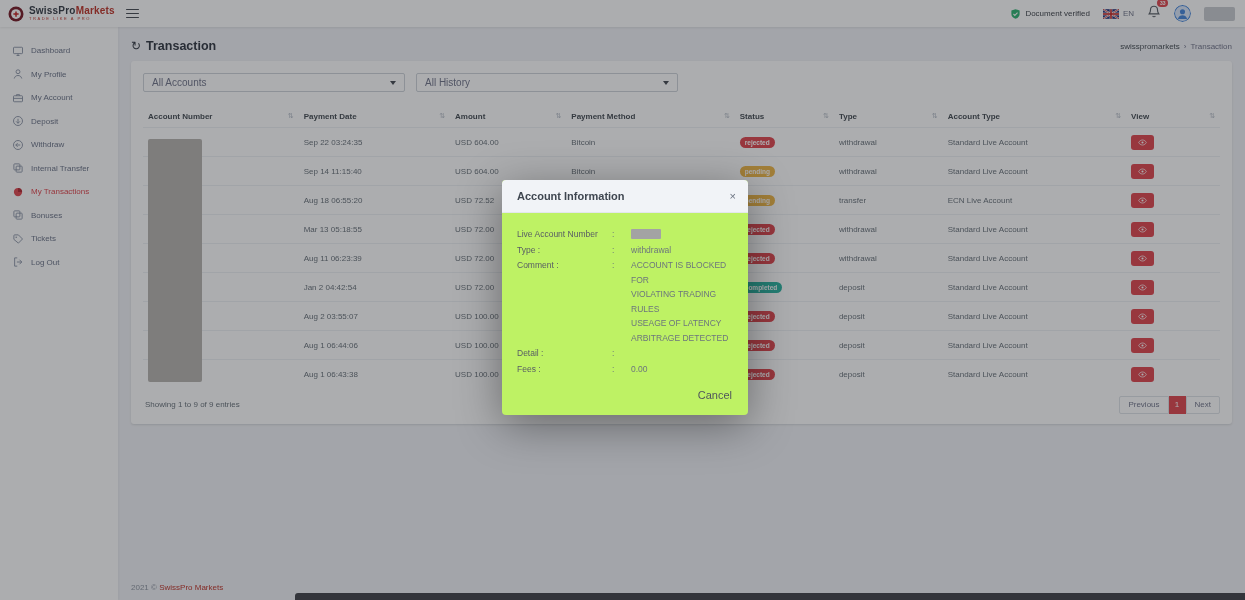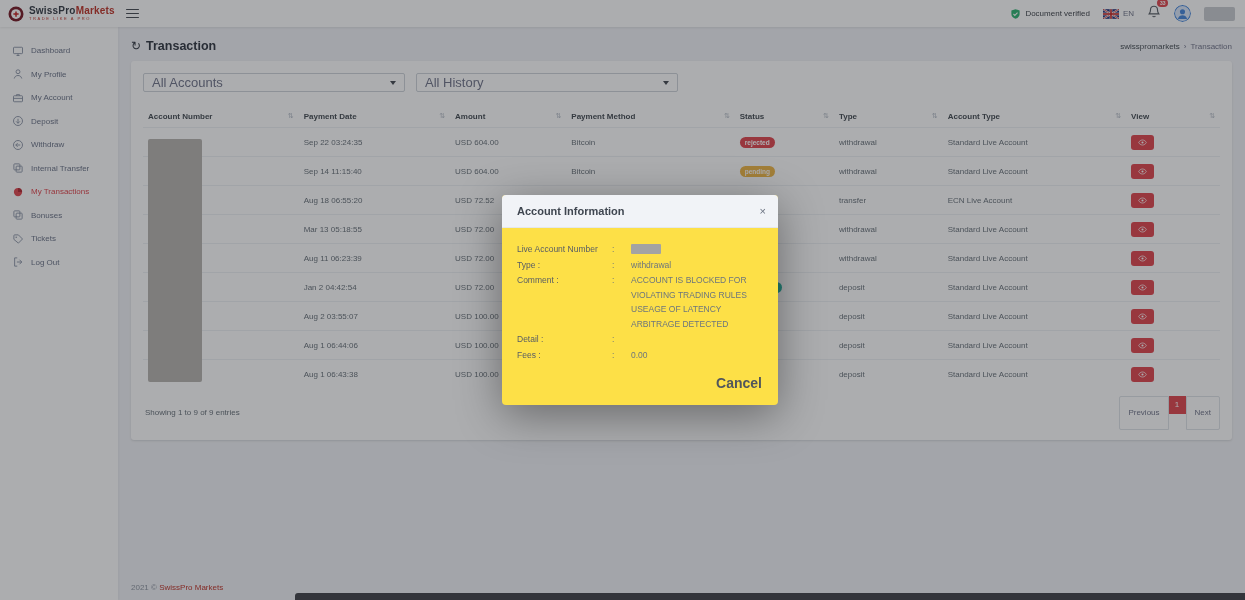--- a/index.html
+++ b/index.html
@@ -42,21 +42,21 @@
   .page-title { display:flex; align-items:center; gap:5px; font-size:12.5px; font-weight:bold; color:#353b45; }
   .refresh-ic { font-size:12px; font-weight:normal; color:#353b45; }
   .crumb { font-size:8px; color:#74788d; display:flex; gap:4px; align-items:center; }
   .crumb .root { color:#495057; }
 
   .card { margin:0 13px; background:#fff; border-radius:3px; padding:12px 12px 10px;
           box-shadow:0 1px 2px rgba(56,65,74,.15); }
   .filters { display:flex; gap:11px; margin-bottom:14px; }
   .select { width:262px; height:19px; border:1px solid #cfd4da; border-radius:2px; background:#fff;
             display:flex; align-items:center; justify-content:space-between; padding:0 8px;
-            font-size:13px; color:#74788d; cursor:pointer; }
+            font-size:10px; color:#74788d; cursor:pointer; }
   .caret { width:0; height:0; border-left:3px solid transparent; border-right:3px solid transparent;
            border-top:4px solid #4a4f57; }
 
   .table-wrap { position:relative; }
   table { width:100%; border-collapse:collapse; table-layout:fixed; }
   th { text-align:left; font-size:8px; font-weight:bold; color:#495057; padding:6px 5px; }
   th .sort { float:right; color:#b6bdc7; font-size:7px; font-weight:normal; }
   td { font-size:8px; color:#6c757d; padding:0 5px; height:29px; border-top:1px solid #eff1f4; }
   .c1{width:14.6%}.c2{width:14.2%}.c3{width:10.9%}.c4{width:15.8%}
   .c5{width:9.3%}.c6{width:10.2%}.c7{width:17.2%}.c8{width:8.8%}
@@ -67,47 +67,47 @@
   .badge.completed { background:#2fb5a3; }
   .view-btn { width:23px; height:15px; background:#e14a52; border:none; border-radius:3px;
               display:flex; align-items:center; justify-content:center; cursor:pointer; }
   .redaction { position:absolute; left:5px; top:33px; width:54px; height:243px;
                background:#b9b6b1; border-radius:2px; }
 
   .table-foot { display:flex; justify-content:space-between; align-items:center; margin-top:7px; }
   .summary { font-size:8px; color:#6c757d; padding-left:2px; }
   .pager { display:flex; }
   .page-btn { height:18px; border:1px solid #dfe3e8; background:#fff; color:#74788d; font-size:8px;
-              padding:16px 8px; display:flex; align-items:center; cursor:pointer; }
+              padding:0 8px; display:flex; align-items:center; cursor:pointer; }
   .page-btn.prev { border-radius:2px 0 0 2px; }
   .page-btn.next { border-radius:0 2px 2px 0; }
   .page-num { width:17px; height:18px; background:#e14a52; border:1px solid #e14a52; color:#fff;
               font-size:8px; display:flex; align-items:center; justify-content:center; cursor:pointer; }
 
   .copyright { position:absolute; left:131px; bottom:8px; font-size:8px; color:#8f97a3; z-index:1; }
   .copyright .brand-red { color:#c0392f; }
   .bottom-strip { position:absolute; left:295px; right:0; bottom:0; height:7px; background:#46484d;
                   border-top-left-radius:3px; z-index:3; }
 
   
   .overlay { position:absolute; inset:0; background:rgba(18,20,26,.35); z-index:40; }
-  .modal { position:absolute; left:502px; top:195px; width:276px; z-index:50; background:#fde047;
+  .modal { position:absolute; left:502px; top:180px; width:246px; z-index:50; background:#bef264;
            border-radius:4px; box-shadow:0 10px 45px rgba(0,0,0,.4); overflow:hidden; }
   .modal-header { height:33px; background:#f1f3f7; border-bottom:1px solid #e3e7ec;
                   display:flex; align-items:center; justify-content:space-between; padding:0 12px 0 15px; }
   .modal-title { font-size:11px; font-weight:bold; color:#3f4650; }
   .modal-close { background:none; border:none; font-size:11px; color:#6b7280; cursor:pointer; line-height:1; }
   .modal-body { padding:14px 15px 4px; }
   .field { display:flex; font-size:8.5px; line-height:14.5px; margin-bottom:1px; }
   .f-label { width:95px; color:#585d64; flex:none; }
   .f-colon { width:19px; color:#6c757d; flex:none; }
   .f-value { flex:1; color:#6c757d; white-space:pre-line; }
   .redact-sm { width:30px; height:10px; background:#a3a3a3; border-radius:1px; margin-top:2px; }
   .modal-footer { display:flex; justify-content:flex-end; padding:8px 16px 14px; }
-  .cancel-btn { background:none; border:none; font-size:14px; color:#51565c; cursor:pointer; font-weight:bold; }
+  .cancel-btn { background:none; border:none; font-size:11px; color:#51565c; cursor:pointer; font-weight:normal; }
 </style>
 </head>
 <body>
 
 <div class="app">
 
   <header class="topbar">
     <div class="brand">
       <svg class="brand-logo" viewBox="0 0 24 24">
         <circle cx="12" cy="12" r="10" fill="#7a1f2b"></circle>

